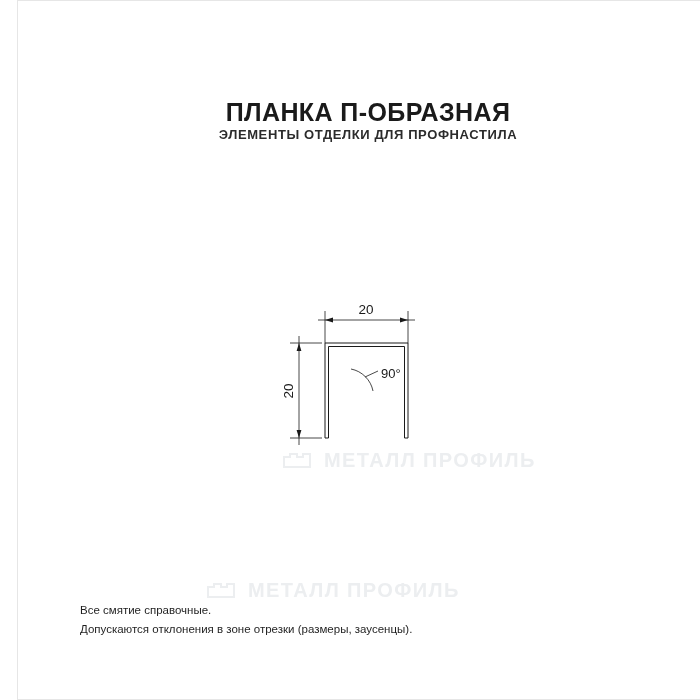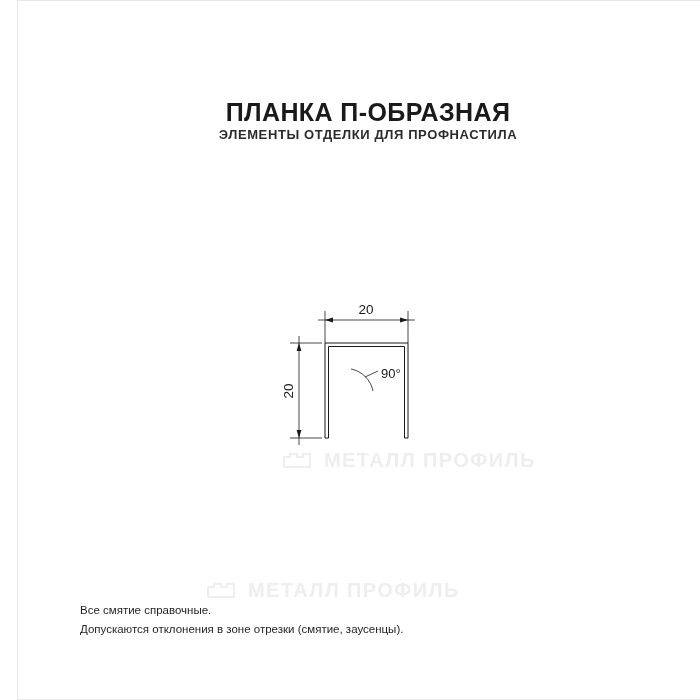--- a/index.html
+++ b/index.html
@@ -149,16 +149,16 @@
       <g>
         <path d="M333 168 A 28 28 0 0 1 355 190" fill="none" stroke="#1a1a1a" stroke-width="0.8"></path>
         <line x1="347" y1="176" x2="360" y2="170" stroke="#1a1a1a" stroke-width="0.8"></line>
         <text x="363" y="177" font-family="Liberation Sans, sans-serif" font-size="13" fill="#1a1a1a">90°</text>
       </g>
     </svg>
   </div>
 
   <div class="footer">
     <div class="footer-line">Все смятие справочные.</div>
-    <div class="footer-line">Допускаются отклонения в зоне отрезки (смятие, заусенцы).</div>
+    <div class="footer-line">Допускаются отклонения в зоне отрезки (размеры, заусенцы).</div>
   </div>
 
 </div>
 
 </body></html>

